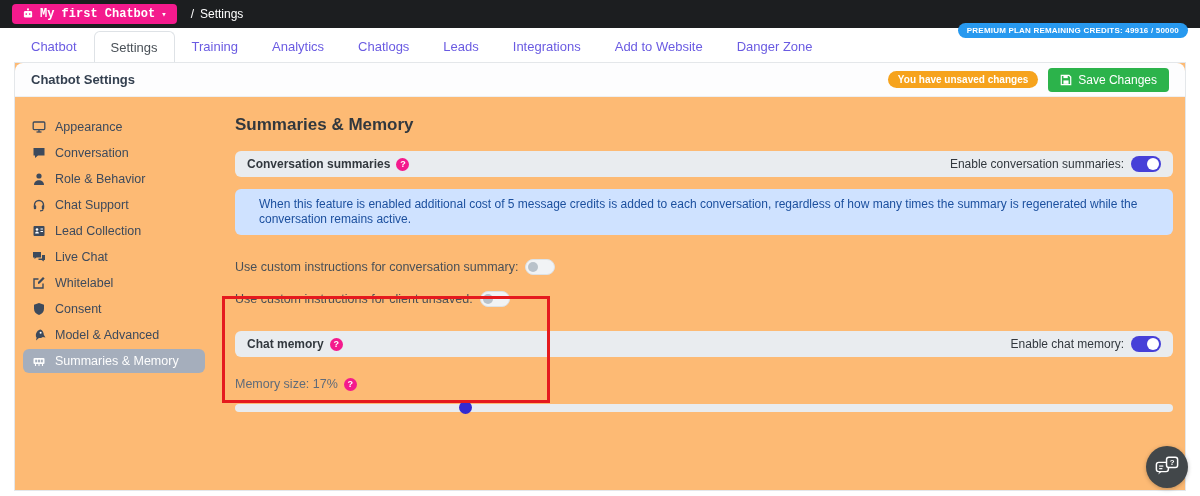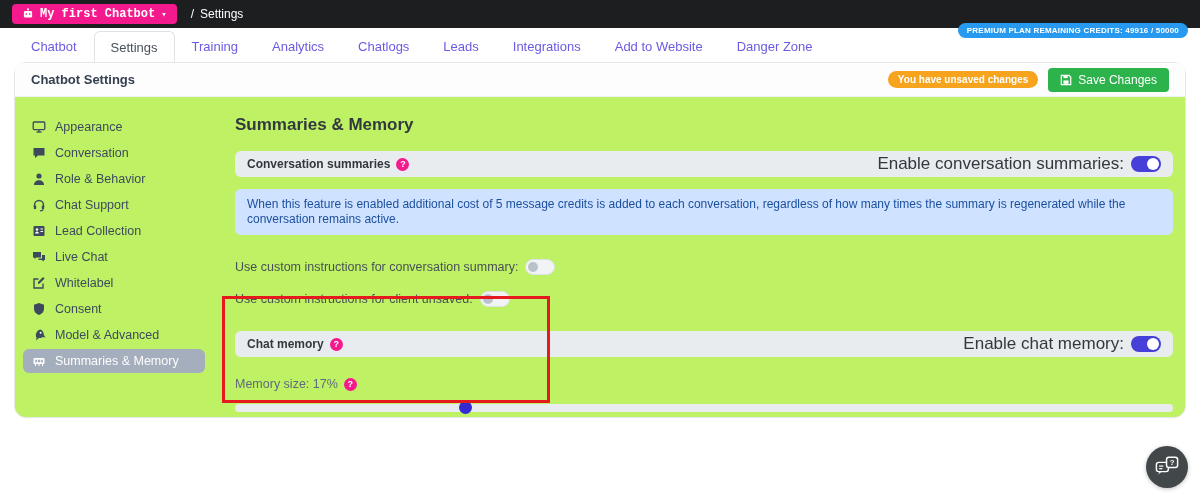--- a/index.html
+++ b/index.html
@@ -18,21 +18,21 @@
                    font-size:8px; font-weight:bold; padding:3px 9px; border-radius:9px;
                    letter-spacing:.2px; z-index:5; }
 
   
   .tabs { display:flex; align-items:flex-end; padding:0 0 0 14px; height:34px; background:#fff; }
   .tab { padding:8px 16px; font-size:13px; color:#6a5be2; cursor:pointer; border:1px solid transparent;
          border-bottom:none; border-radius:6px 6px 0 0; white-space:nowrap; }
   .tab.active { color:#495057; background:#fff; border-color:#dee2e6; position:relative; top:1px; }
 
   
-  .card { position:relative; margin:0 14px; border:1px solid #e4e7ea; border-radius:12px; background:#bef264; height:356px; }
+  .card { position:relative; margin:0 14px; border:1px solid #e4e7ea; border-radius:0; background:#fdba74; height:429px; }
   .card-header { display:flex; align-items:center; justify-content:space-between; padding:8px 16px;
                  background:#fdfdfe; border-bottom:1px solid #eef0f2; border-radius:8px 8px 0 0; height:34px; }
   .card-title { font-size:13px; font-weight:bold; color:#344050; }
   .header-right { display:flex; align-items:center; gap:10px; }
   .unsaved-badge { background:#f6a31d; color:#fff; font-size:10px; font-weight:bold;
                    padding:3px 10px; border-radius:10px; }
   .save-btn { display:inline-flex; align-items:center; gap:6px; background:#2cb34b; color:#fff;
               border:none; border-radius:4px; padding:5px 12px; font-size:12px;
               font-family:"Liberation Sans", sans-serif; cursor:pointer; }
 
@@ -44,25 +44,25 @@
                color:#3d4a5c; border-radius:6px; cursor:pointer; height:24px; }
   .side-item svg { flex:none; }
   .side-item.selected { background:#a5aebc; color:#fdfdfd; }
 
   
   .content { flex:1; margin:0 2px 0 30px; }
   .content h1 { font-size:17px; font-weight:bold; color:#32383e; margin:6px 0 16px; }
   .section-bar { display:flex; align-items:center; justify-content:space-between; background:#e9ecef;
                  border-radius:6px; padding:5px 12px; height:26px; }
   .section-bar .left { display:flex; align-items:flex-end; gap:6px; font-size:12px; font-weight:bold; color:#32383e; }
-  .section-bar .right { display:flex; align-items:center; gap:7px; font-size:17px; color:#32383e; }
+  .section-bar .right { display:flex; align-items:center; gap:7px; font-size:12px; color:#32383e; }
   .qbadge { display:inline-block; width:13px; height:13px; border-radius:50%; background:#f41a8d;
             color:#fff; font-size:9px; font-weight:bold; text-align:center; line-height:13px; cursor:pointer; }
   .alert { margin-top:12px; background:#cfe2ff; color:#1b4f9e; font-size:12px; line-height:15px;
-           padding:8px 12px; border-radius:6px; }
+           padding:8px 24px; border-radius:6px; }
   .toggle-row { display:flex; align-items:center; gap:7px; font-size:12.5px; color:#495057; }
   .row1 { margin-top:24px; }
   .row2 { margin-top:16px; }
   .bar-memory { margin-top:24px; }
   .memsize { margin-top:20px; display:flex; align-items:center; gap:6px; font-size:12.5px; color:#5f6b7a; }
 
   
   .toggle { position:relative; display:inline-block; width:30px; height:16px; border-radius:8px; cursor:pointer; }
   .toggle.on { background:#4640d8; }
   .toggle.on::after { content:""; position:absolute; right:2px; top:2px; width:12px; height:12px;

